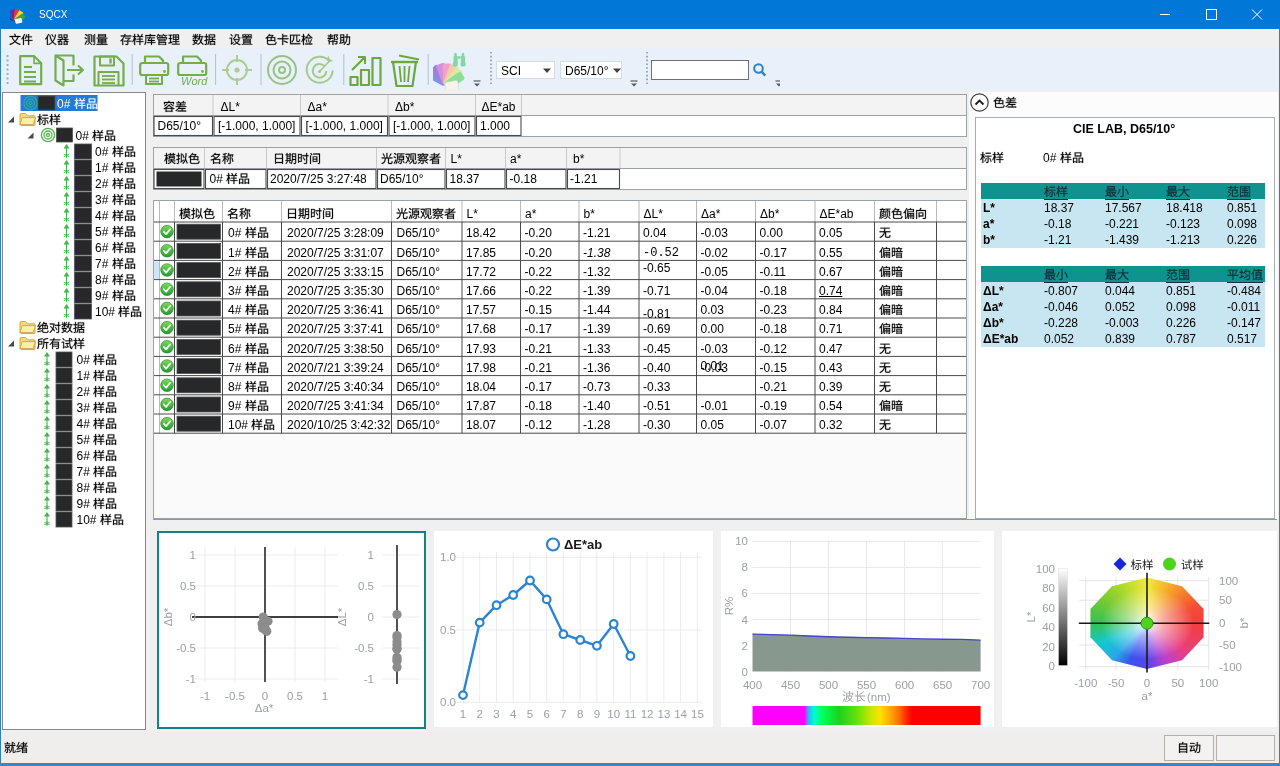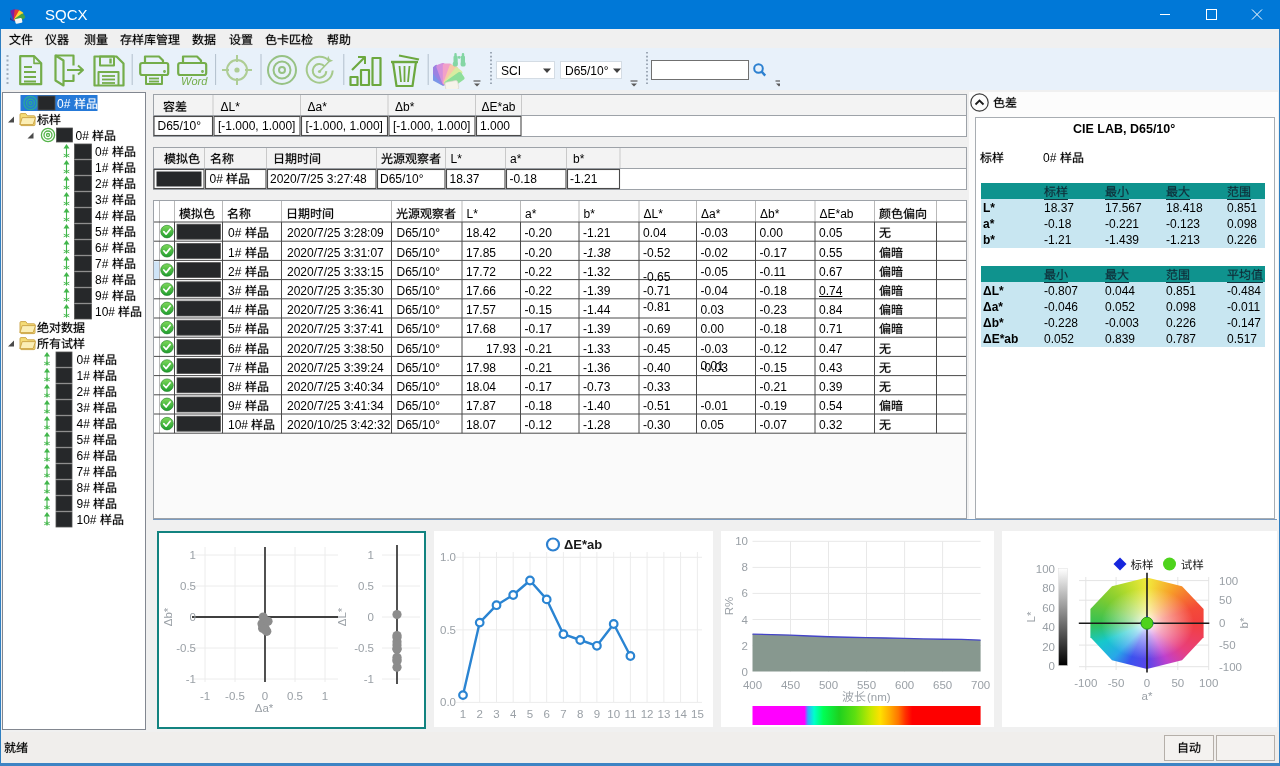--- a/index.html
+++ b/index.html
@@ -66,21 +66,21 @@
         <rect x="-1.5" y="-11" width="5.2" height="11" rx="1.2" fill="#fdd835"></rect>
       </g>
 <g transform="rotate(54)">
         <rect x="-1.5" y="-10.5" width="5.2" height="10.5" rx="1.2" fill="#43a047"></rect>
       </g>
 <g transform="rotate(78)">
         <rect x="-1.4" y="-7" width="5" height="7" rx="1.2" fill="#f5f5f5"></rect>
       </g>
 </g>
   </svg>
-<div class="t" style="left:45px;top:8px;color:#fff;font-size:15px">SQCX</div>
+<div class="t" style="left:39px;top:8px;color:#fff;font-size:10px">SQCX</div>
 <svg class="abs" style="left:1142px;top:0" width="138" height="29" viewBox="0 0 138 29">
 <g stroke="#fff" stroke-width="1" fill="none">
 <line x1="18" y1="14.5" x2="28" y2="14.5"></line>
 <rect x="64.5" y="9.5" width="10" height="10"></rect>
 <line x1="110" y1="9.5" x2="120" y2="19.5"></line>
       <line x1="120" y1="9.5" x2="110" y2="19.5"></line>
 </g>
   </svg>
 <div class="abs" style="left:0;top:29px;width:1px;height:737px;background:#2f7fc1"></div>
 <div class="abs" style="left:1279px;top:29px;width:1px;height:737px;background:#2f7fc1"></div>
@@ -811,36 +811,36 @@
       <use href="#g-wu" y="11"></use>
     </svg></div>
 <div class="t" style="left:228px;top:245.5px;">1# <svg class="z" width="24.0" height="14" viewBox="0 0 24.0 14">
       <use href="#g-yangpin" y="11"></use>
     </svg></div>
 <div class="t" style="left:287px;top:245.5px;">2020/7/25 3:31:07</div>
 <div class="t" style="left:396.5px;top:245.5px;">D65/10°</div>
 <div class="t" style="left:466px;top:245.5px;">17.85</div>
 <div class="t" style="left:524.5px;top:245.5px;">-0.20</div>
 <div class="t" style="left:583px;top:245.5px;font-style:italic;">-1.38</div>
-<div class="t" style="left:643px;top:245.5px;">-0.52</div>
+<div class="t" style="left:643px;top:245.5px;font-family:Liberation Mono, monospace;">-0.52</div>
 <div class="t" style="left:700.5px;top:245.5px;">-0.02</div>
 <div class="t" style="left:759.5px;top:245.5px;">-0.17</div>
 <div class="t" style="left:819px;top:245.5px;">0.55</div>
 <div class="t" style="left:878.5px;top:245.5px;"><svg class="z" width="24.0" height="14" viewBox="0 0 24.0 14">
       <use href="#g-pianan" y="11"></use>
     </svg></div>
 <div class="t" style="left:228px;top:264.7px;">2# <svg class="z" width="24.0" height="14" viewBox="0 0 24.0 14">
       <use href="#g-yangpin" y="11"></use>
     </svg></div>
 <div class="t" style="left:287px;top:264.7px;">2020/7/25 3:33:15</div>
 <div class="t" style="left:396.5px;top:264.7px;">D65/10°</div>
 <div class="t" style="left:466px;top:264.7px;">17.72</div>
 <div class="t" style="left:524.5px;top:264.7px;">-0.22</div>
 <div class="t" style="left:583px;top:264.7px;">-1.32</div>
-<div class="t" style="left:643px;top:270px;text-align:center;">-0.65</div>
+<div class="t" style="left:643px;top:261px;text-align:center;">-0.65</div>
 <div class="t" style="left:700.5px;top:264.7px;">-0.05</div>
 <div class="t" style="left:759.5px;top:264.7px;">-0.11</div>
 <div class="t" style="left:819px;top:264.7px;">0.67</div>
 <div class="t" style="left:878.5px;top:264.7px;"><svg class="z" width="24.0" height="14" viewBox="0 0 24.0 14">
       <use href="#g-pianan" y="11"></use>
     </svg></div>
 <div class="t" style="left:228px;top:283.90000000000003px;">3# <svg class="z" width="24.0" height="14" viewBox="0 0 24.0 14">
       <use href="#g-yangpin" y="11"></use>
     </svg></div>
 <div class="t" style="left:287px;top:283.90000000000003px;">2020/7/25 3:35:30</div>
@@ -856,21 +856,21 @@
       <use href="#g-pianan" y="11"></use>
     </svg></div>
 <div class="t" style="left:228px;top:303.1px;">4# <svg class="z" width="24.0" height="14" viewBox="0 0 24.0 14">
       <use href="#g-yangpin" y="11"></use>
     </svg></div>
 <div class="t" style="left:287px;top:303.1px;">2020/7/25 3:36:41</div>
 <div class="t" style="left:396.5px;top:303.1px;">D65/10°</div>
 <div class="t" style="left:466px;top:303.1px;">17.57</div>
 <div class="t" style="left:524.5px;top:303.1px;">-0.15</div>
 <div class="t" style="left:583px;top:303.1px;">-1.44</div>
-<div class="t" style="left:643px;top:300px;">-0.81</div>
+<div class="t" style="left:643px;top:307px;">-0.81</div>
 <div class="t" style="left:700.5px;top:303.1px;">0.03</div>
 <div class="t" style="left:759.5px;top:303.1px;">-0.23</div>
 <div class="t" style="left:819px;top:303.1px;">0.84</div>
 <div class="t" style="left:878.5px;top:303.1px;"><svg class="z" width="24.0" height="14" viewBox="0 0 24.0 14">
       <use href="#g-pianan" y="11"></use>
     </svg></div>
 <div class="t" style="left:228px;top:322.3px;">5# <svg class="z" width="24.0" height="14" viewBox="0 0 24.0 14">
       <use href="#g-yangpin" y="11"></use>
     </svg></div>
 <div class="t" style="left:287px;top:322.3px;">2020/7/25 3:37:41</div>
@@ -883,34 +883,34 @@
 <div class="t" style="left:759.5px;top:322.3px;">-0.18</div>
 <div class="t" style="left:819px;top:322.3px;">0.71</div>
 <div class="t" style="left:878.5px;top:322.3px;"><svg class="z" width="24.0" height="14" viewBox="0 0 24.0 14">
       <use href="#g-pianan" y="11"></use>
     </svg></div>
 <div class="t" style="left:228px;top:341.5px;">6# <svg class="z" width="24.0" height="14" viewBox="0 0 24.0 14">
       <use href="#g-yangpin" y="11"></use>
     </svg></div>
 <div class="t" style="left:287px;top:341.5px;">2020/7/25 3:38:50</div>
 <div class="t" style="left:396.5px;top:341.5px;">D65/10°</div>
-<div class="t" style="left:466px;top:341.5px;margin-left:20px;">17.93</div>
+<div class="t" style="left:466px;top:341.5px;">17.93</div>
 <div class="t" style="left:524.5px;top:341.5px;">-0.21</div>
 <div class="t" style="left:583px;top:341.5px;">-1.33</div>
 <div class="t" style="left:643px;top:341.5px;">-0.45</div>
 <div class="t" style="left:700.5px;top:341.5px;">-0.03</div>
 <div class="t" style="left:759.5px;top:341.5px;">-0.12</div>
 <div class="t" style="left:819px;top:341.5px;">0.47</div>
 <div class="t" style="left:878.5px;top:341.5px;"><svg class="z" width="12.0" height="14" viewBox="0 0 12.0 14">
       <use href="#g-wu" y="11"></use>
     </svg></div>
 <div class="t" style="left:228px;top:360.7px;">7# <svg class="z" width="24.0" height="14" viewBox="0 0 24.0 14">
       <use href="#g-yangpin" y="11"></use>
     </svg></div>
-<div class="t" style="left:287px;top:360.7px;">2020/7/25 3:39:24</div>
+<div class="t" style="left:287px;top:360.7px;">2020/7/21 3:39:24</div>
 <div class="t" style="left:396.5px;top:360.7px;">D65/10°</div>
 <div class="t" style="left:466px;top:360.7px;">17.98</div>
 <div class="t" style="left:524.5px;top:360.7px;">-0.21</div>
 <div class="t" style="left:583px;top:360.7px;">-1.36</div>
 <div class="t" style="left:643px;top:360.7px;">-0.40</div>
 <div class="t" style="left:700.5px;top:360.7px;">-0.03</div>
 <div class="t" style="left:759.5px;top:360.7px;">-0.15</div>
 <div class="t" style="left:819px;top:360.7px;">0.43</div>
 <div class="t" style="left:878.5px;top:360.7px;"><svg class="z" width="12.0" height="14" viewBox="0 0 12.0 14">
       <use href="#g-wu" y="11"></use>

